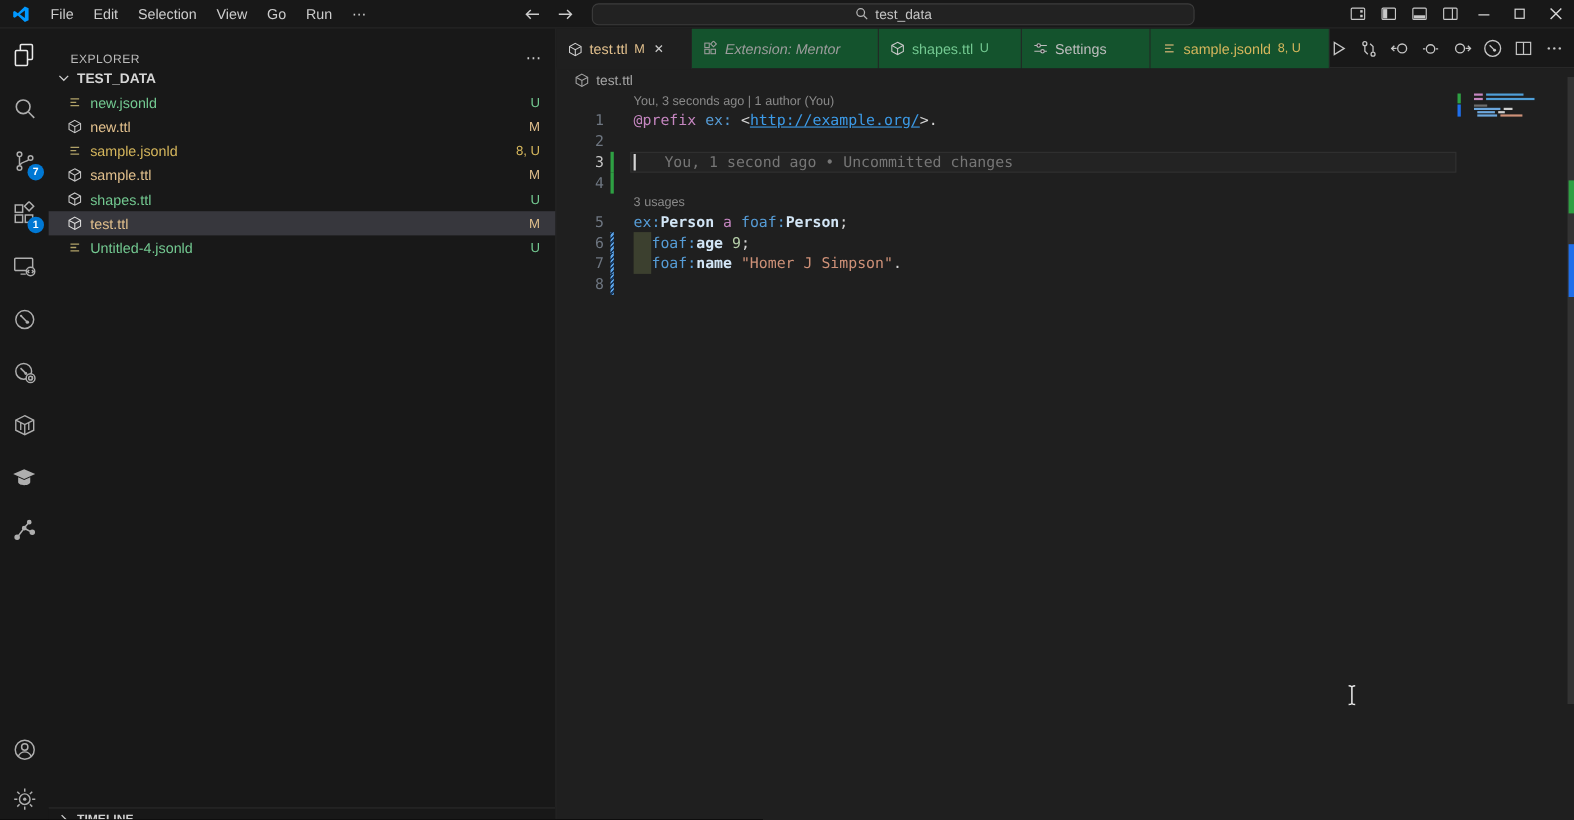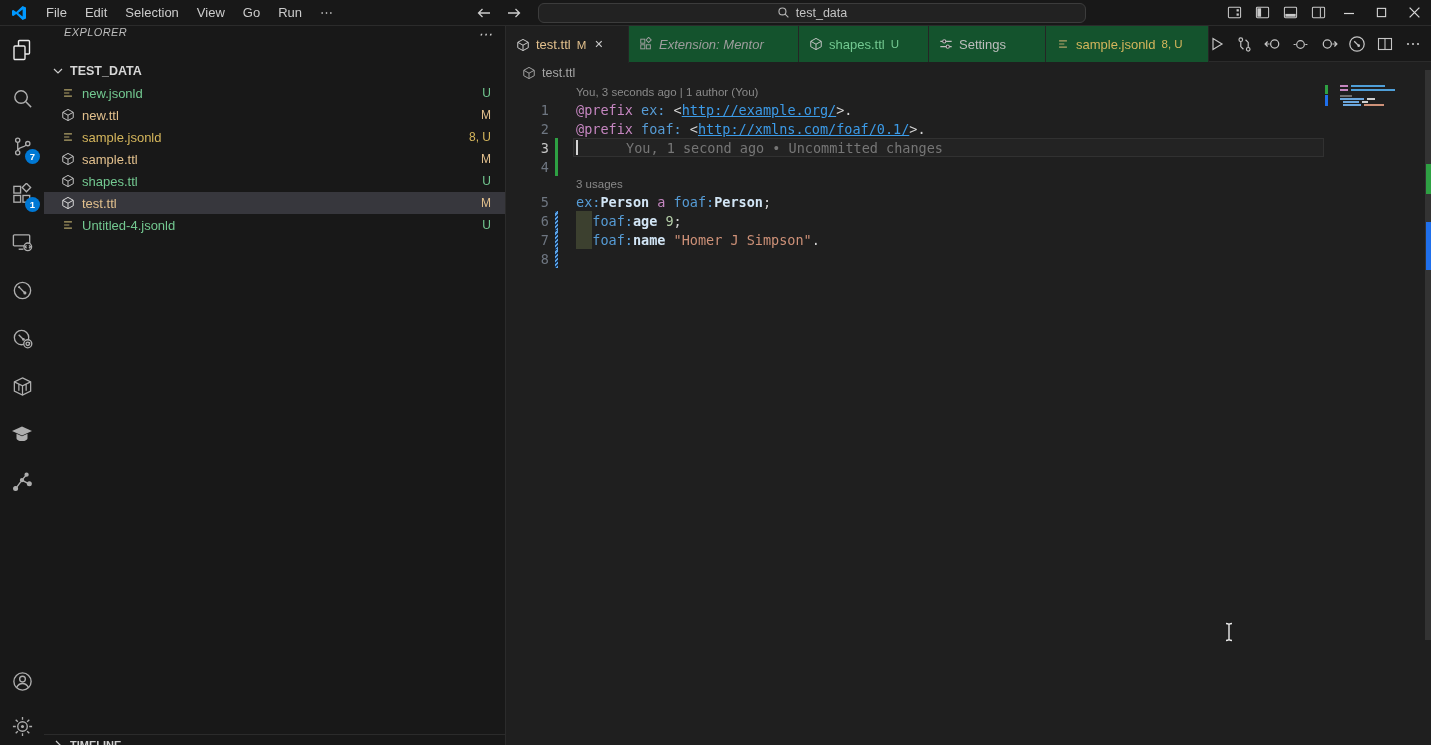--- a/index.html
+++ b/index.html
@@ -38,21 +38,21 @@
   .act-btn.active { color:#eaeaea; }
   .act-badge {
     position:absolute; right:4px; bottom:6px; min-width:15px; height:15px; padding:0 3px;
     background:#0078d4; color:#fff; border-radius:8px; font-size:9.5px; font-weight:bold;
     display:flex; align-items:center; justify-content:center;
   }
   .act-bottom { margin-top:auto; display:flex; flex-direction:column; align-items:center; }
 
   
   .sidebar { position:relative; width:462px; background:#181818; border-right:1px solid #2b2b2b; flex-shrink:0; overflow:hidden; }
-  .sb-header { height:34px; display:flex; align-items:flex-start; padding:0 12px 0 20px;font-style:italic; }
+  .sb-header { height:34px; display:flex; align-items:flex-end; padding:0 12px 0 20px; }
   .sb-title { font-size:11px; color:#bcbcbc; letter-spacing:.4px; }
   .sb-more { margin-left:auto; color:#cccccc; font-size:14px; letter-spacing:1px; }
   .sb-folder { height:22px; display:flex; align-items:center; gap:4px; padding-left:6px; font-weight:bold; font-size:12.5px; color:#d6d6d6; }
   .file-row { height:22px; display:flex; align-items:center; padding:0 14px 0 16px; gap:6px; font-size:13px; }
   .file-row.selected { background:#37373d; }
   .file-badge { margin-left:auto; font-size:12px; }
   .c-untracked { color:#73C991; }
   .c-modified { color:#E2C08D; }
   .c-warning { color:#D5B65C; }
   .file-ico { width:16px; display:flex; justify-content:center; }
@@ -81,21 +81,21 @@
   .ln.active { color:#c6c6c6; }
   .gmark { width:3px; height:19px; margin-left:6px; flex-shrink:0; }
   .gmark.added { background:#2ea043; }
   .gmark.modified { background:repeating-linear-gradient(-45deg,#5aa3e8 0 1.5px,#173a63 1.5px 3px); }
   .content { margin-left:18px; white-space:pre; }
   .tk-kw { color:#C586C0; } .tk-pfx { color:#569CD6;margin-top:24px; }
   .tk-name { color:#d2e5f5; font-weight:bold; }
   .tk-url { color:#3C9BE8; text-decoration:underline; }
   .tk-pun { color:#d4d4d4; } .tk-pln { color:#d4d4d4; }
   .tk-num { color:#B5CEA8; } .tk-str { color:#CE9178; }
-  .blame { color:#767676; padding-left:50px; }
+  .blame { color:#767676; padding-left:28px; }
   .current-line { position:absolute; left:67px; top:54px; width:751px; height:19px; border:1px solid #313131; background:rgba(255,255,255,0.02); z-index:0; }
   .cursor-caret { position:absolute; left:70px; top:56px; width:2px; height:15px; background:#d4d4d4; z-index:2; }
   .indent-hl { position:absolute; left:70px; top:127px; width:16px; height:38px; background:#3c402f; z-index:0; }
 
   
   .minimap { position:absolute; top:0; right:6px; width:100px; height:200px; }
   .mm-bar { position:absolute; height:2px; }
   .ruler { position:absolute; top:36px; right:0; width:6px; bottom:0; }
   .ruler-slider { position:absolute; top:8px; right:0; width:6px; height:570px; background:rgba(121,121,121,0.22); }
   .ruler-added { position:absolute; top:102px; right:0; width:5px; height:30px; background:#2ea043; }
@@ -507,21 +507,20 @@
           <span class="lens-text">You, 3 seconds ago | 1 author (You)</span>
         </div>
 
         <div class="code-row">
           <span class="ln">1</span><span class="gmark"></span>
           <span class="content"><span class="tk-kw">@prefix</span><span class="tk-pln"> </span><span class="tk-pfx">ex:</span><span class="tk-pln"> </span><span class="tk-pun">&lt;</span><span class="tk-url">http://example.org/</span><span class="tk-pun">&gt;</span><span class="tk-pun">.</span></span>
         </div>
 
         <div class="code-row">
           <span class="ln">2</span><span class="gmark"></span>
-          <span class="content"><span class="tk-kw">@prefix</span><span class="tk-pln"> </span><span class="tk-pfx">foaf:</span><span class="tk-pln"> </span><span class="tk-pun">&lt;</span><span class="tk-url">http://xmlns.com/foaf/0.1/</span><span class="tk-pun">&gt;</span><span class="tk-pun">.</span></span>
         </div>
 
         <div class="code-row">
           <span class="ln active">3</span><span class="gmark added"></span>
           <span class="content"><span class="blame">You, 1 second ago • Uncommitted changes</span></span>
         </div>
 
         <div class="code-row">
           <span class="ln">4</span><span class="gmark added"></span>
           <span class="content"></span>

